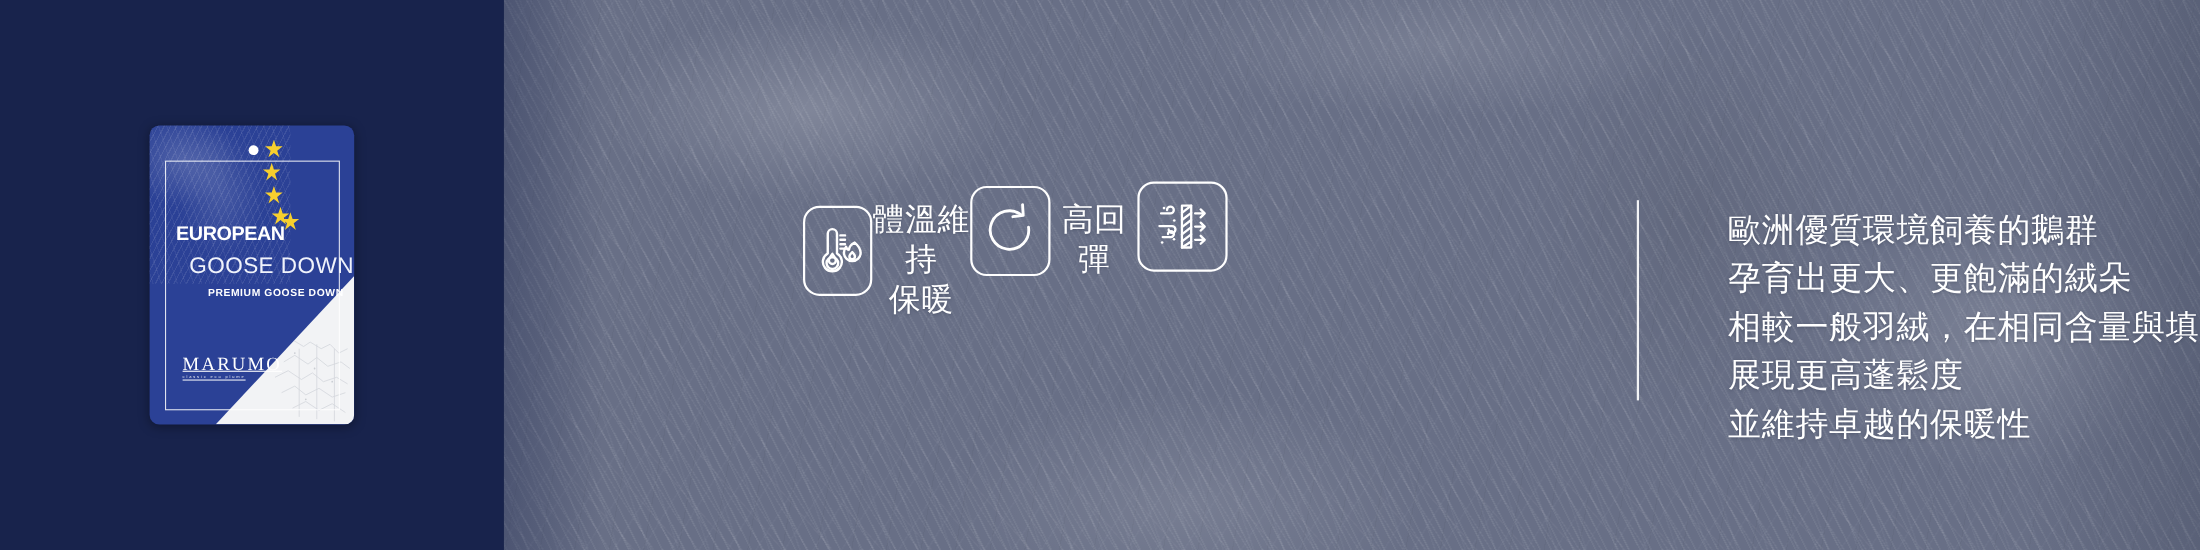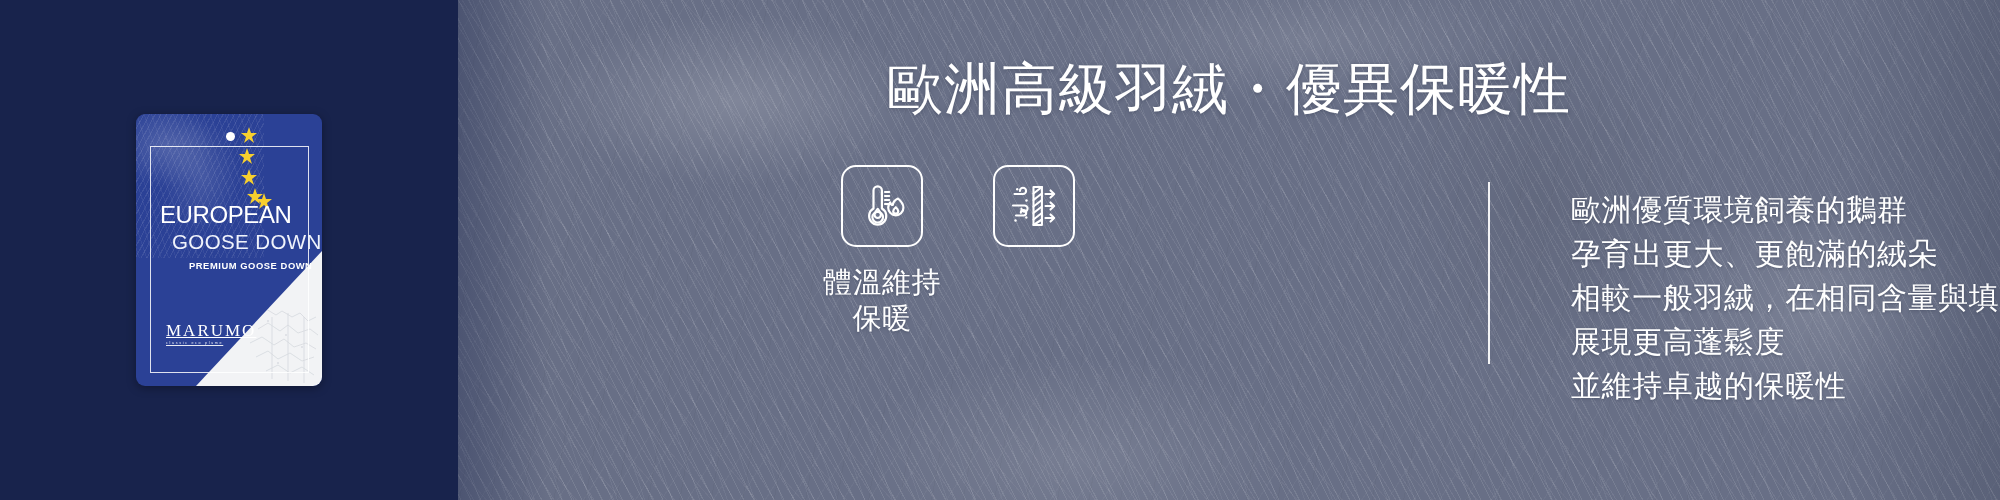--- a/index.html
+++ b/index.html
@@ -63,22 +63,22 @@
     border:1.4px solid rgba(255,255,255,.85);
   }
   
   .tag-stars { position:absolute; left:0; top:0; width:186px; height:272px; pointer-events:none; }
   .tag-stars svg { display:block; }
 
   .tag-title {
     position:absolute;
     left:24px; top:89px;
     color:#ffffff;
-    font-size:24px;
-    font-weight:normal;
+    font-size:18px;
+    font-weight:bold;
     letter-spacing:-0.4px;
     line-height:1;
     white-space:nowrap;
   }
   .tag-sub {
     position:absolute;
     left:36px; top:118px;
     color:#f0f3fb;
     font-size:20.5px;
     font-weight:normal;
@@ -218,21 +218,21 @@
     top:165px;
     width:1000px;
     display:flex;
     justify-content:center;
     align-items:flex-start;
     gap:0px;
   }
   .feature {
     width:152px;
     display:flex;
-    flex-direction:column;
+    flex-direction:row;
     align-items:center;
   }
   .feature-icon {
     width:82px; height:82px;
     border:2.6px solid #ffffff;
     border-radius:15px;
     display:flex;
     align-items:center;
     justify-content:center;
   }
@@ -328,39 +328,47 @@
   </div>
 
   <div class="right-panel">
     <div class="feather-bg"></div>
     <div class="feather-strands"></div>
     <div class="feather-plumes"></div>
     <div class="vignette"></div>
 
     <div class="content">
 
-      <div class="headline">歐洲高級羽絨・優異保暖性</div>
 
       <div class="features">
 
         <div class="feature">
           <div class="feature-icon">
             <svg width="56" height="56" viewBox="0 0 56 56" fill="none" stroke="#ffffff" stroke-width="2.2" stroke-linecap="round" stroke-linejoin="round">
               <path d="M19.5 30.5V12.5a4.2 4.2 0 0 1 8.4 0v18a8.6 8.6 0 1 1-8.4 0Z"></path>
               <circle cx="23.7" cy="39.2" r="5.3"></circle>
               <path d="M23.7 30.8c1.6 2.4 3.2 4.2 3.2 6a3.2 3.2 0 0 1-6.4 0c0-1.8 1.6-3.6 3.2-6Z"></path>
               <path d="M31 14h4.2M31 18h4.2M31 22h4.2M31 26h4.2"></path>
               <path d="M44 20.5c2.6 2.2 5.4 5.2 5.4 9.2a7.6 7.6 0 1 1-15.2 0c0-2.3 1-4 2-5.3.4 1.6 1.5 2.6 2.6 2.6.3-3.3 2.4-5.2 5.2-6.5Z"></path>
               <path d="M41.8 29.2c1.2 1.2 2.4 2.5 2.4 4a2.5 2.5 0 1 1-5 0c0-1.5 1.3-2.8 2.6-4Z"></path>
             </svg>
           </div>
           <div class="feature-label">體溫維持
 保暖</div>
         </div>
 
+        <div class="feature">
+          <div class="feature-icon">
+            <svg width="56" height="56" viewBox="0 0 56 56" fill="none" stroke="#ffffff" stroke-width="2.6" stroke-linecap="round" stroke-linejoin="round">
+              <path d="M44 24.5a17.5 17.5 0 1 1-6.6-11.2"></path>
+              <polyline points="38.6,4.0 39.2,13.8 29.8,15.0"></polyline>
+            </svg>
+          </div>
+          <div class="feature-label">高回彈</div>
+        </div>
 
         <div class="feature">
           <div class="feature-icon">
             <svg width="56" height="56" viewBox="0 0 56 56" fill="none" stroke="#ffffff" stroke-width="2.1" stroke-linecap="round" stroke-linejoin="round">
 
               <rect x="27.5" y="9" width="8.4" height="38"></rect>
               <path d="M27.5 15.5 35.9 9M27.5 22 35.9 15.5M27.5 28.5 35.9 22M27.5 35 35.9 28.5M27.5 41.5 35.9 35M27.5 47 35.9 41.5"></path>
 
               <path d="M8.5 16h8.5a3.1 3.1 0 1 0-3.1-3.1"></path>
               <path d="M7 27.5h11.5a3.1 3.1 0 1 1-3.1 3.1"></path>

